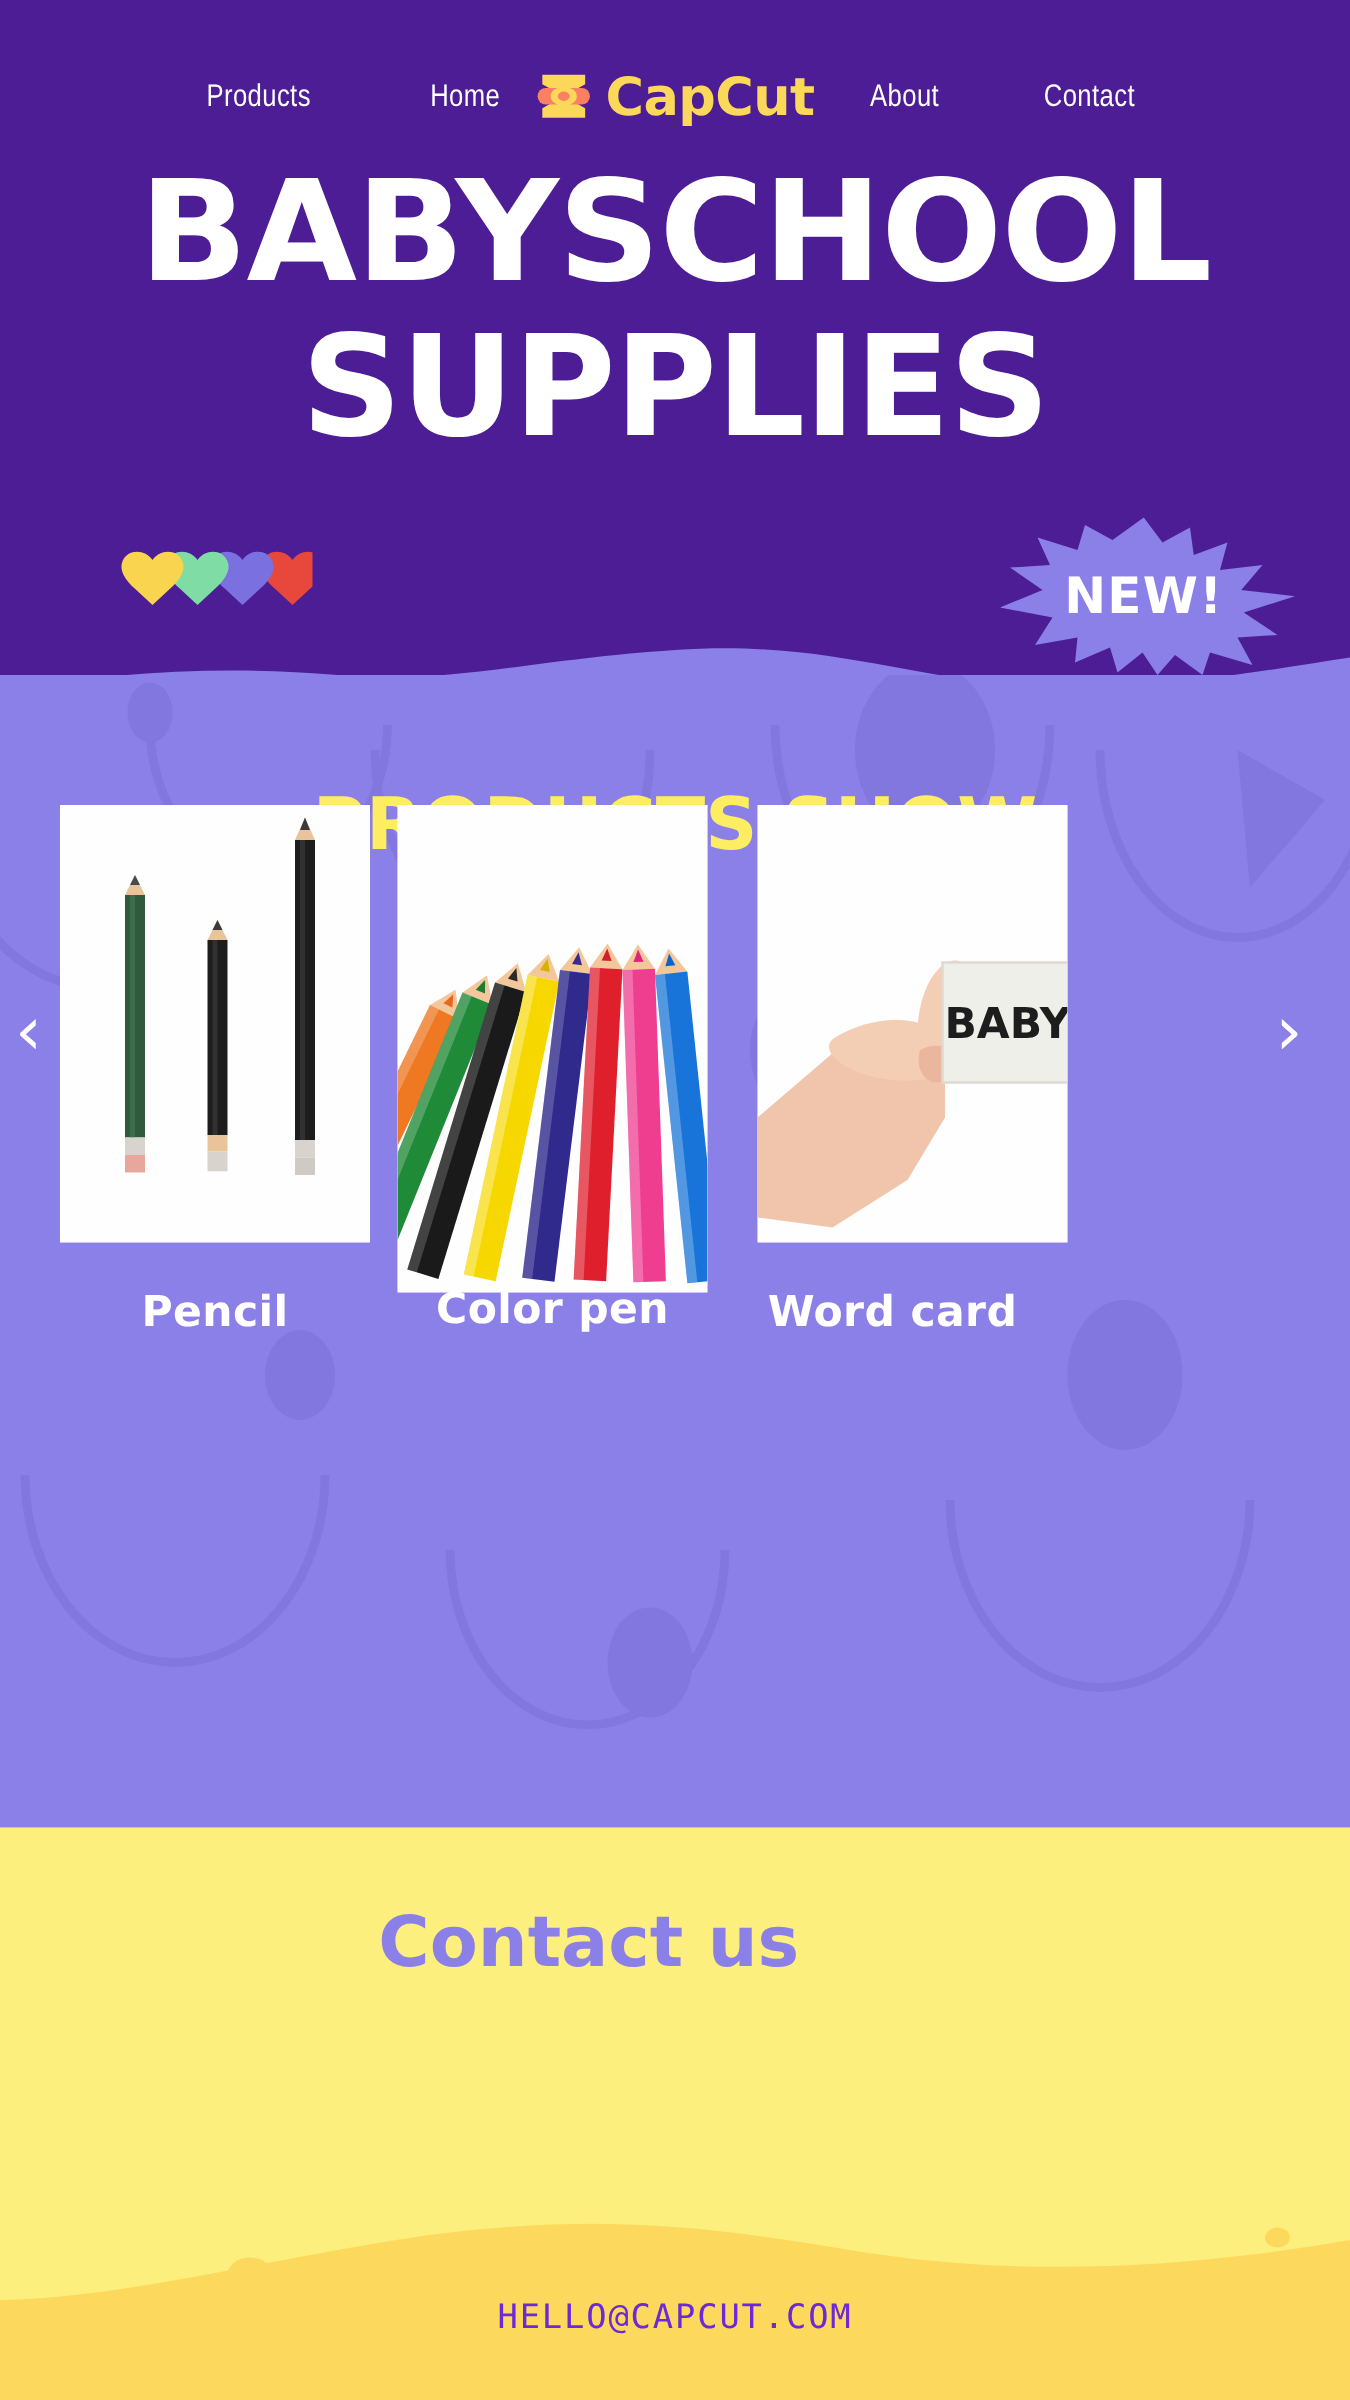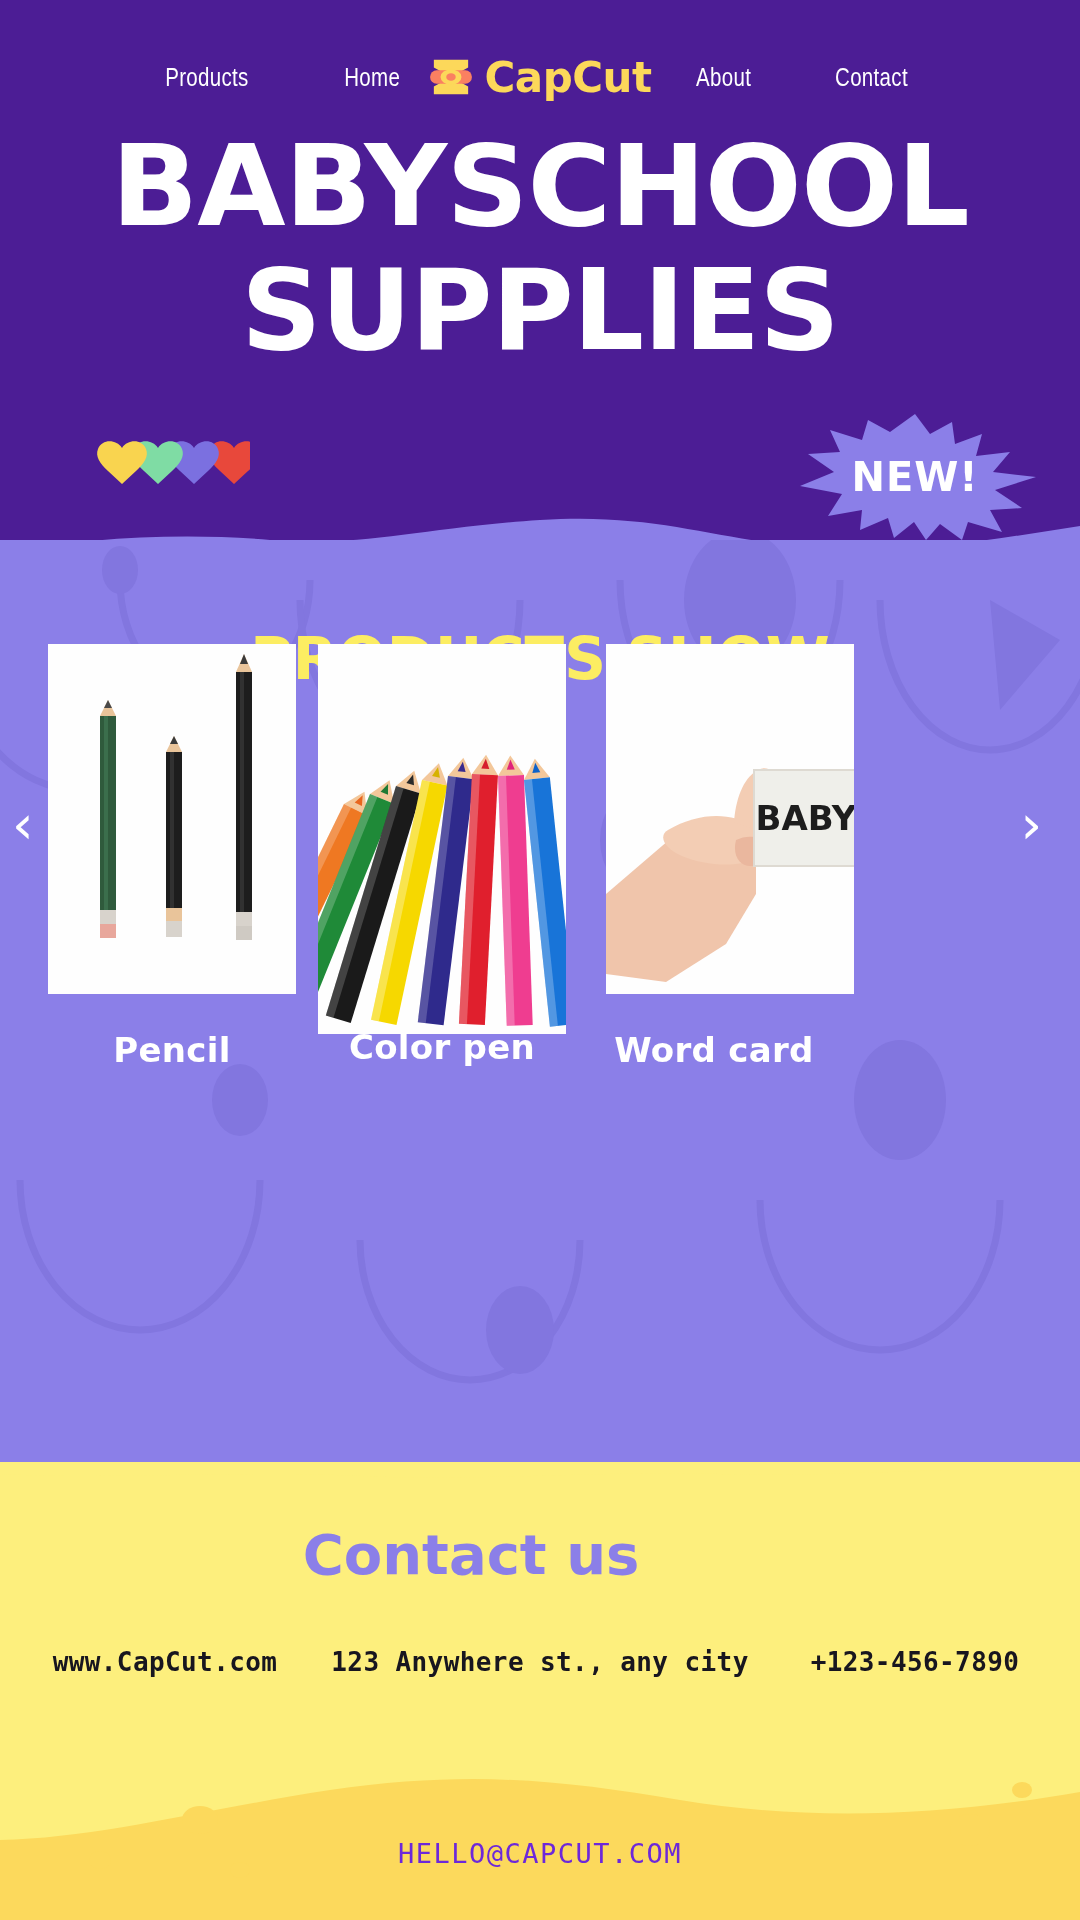--- a/index.html
+++ b/index.html
@@ -344,25 +344,20 @@
   </div>
 
   <div class="footer">
 
     <svg class="footer-wave-top" viewBox="0 0 1080 40" preserveAspectRatio="none">
       <path d="M0,0 L1080,0 L1080,10 C960,2 840,16 720,12 C600,8 480,20 360,14 C240,8 120,18 0,12 Z" fill="#fdef7d"></path>
     </svg>
 
     <div class="contact-title">Contact us</div>
 
-    <div class="contact-row">
-      <div class="contact-cell cc-1">www.CapCut.com</div>
-      <div class="contact-cell cc-2">123 Anywhere st., any city</div>
-      <div class="contact-cell cc-3">+123-456-7890</div>
-    </div>
 
     <svg class="footer-wave-bottom" viewBox="0 0 1080 150" preserveAspectRatio="none">
       <path d="M0,70 C100,68 200,40 330,20 C470,0 560,10 680,30 C800,50 930,48 1080,22 L1080,150 L0,150 Z" fill="#fcd95c"></path>
     </svg>
 
     <svg class="footer-dots" viewBox="0 0 1080 200" preserveAspectRatio="none">
       <g fill="#fcd95c">
         <ellipse cx="200" cy="100" rx="18" ry="14"></ellipse>
         <ellipse cx="100" cy="140" rx="11" ry="9"></ellipse>
         <ellipse cx="240" cy="150" rx="10" ry="8"></ellipse>

